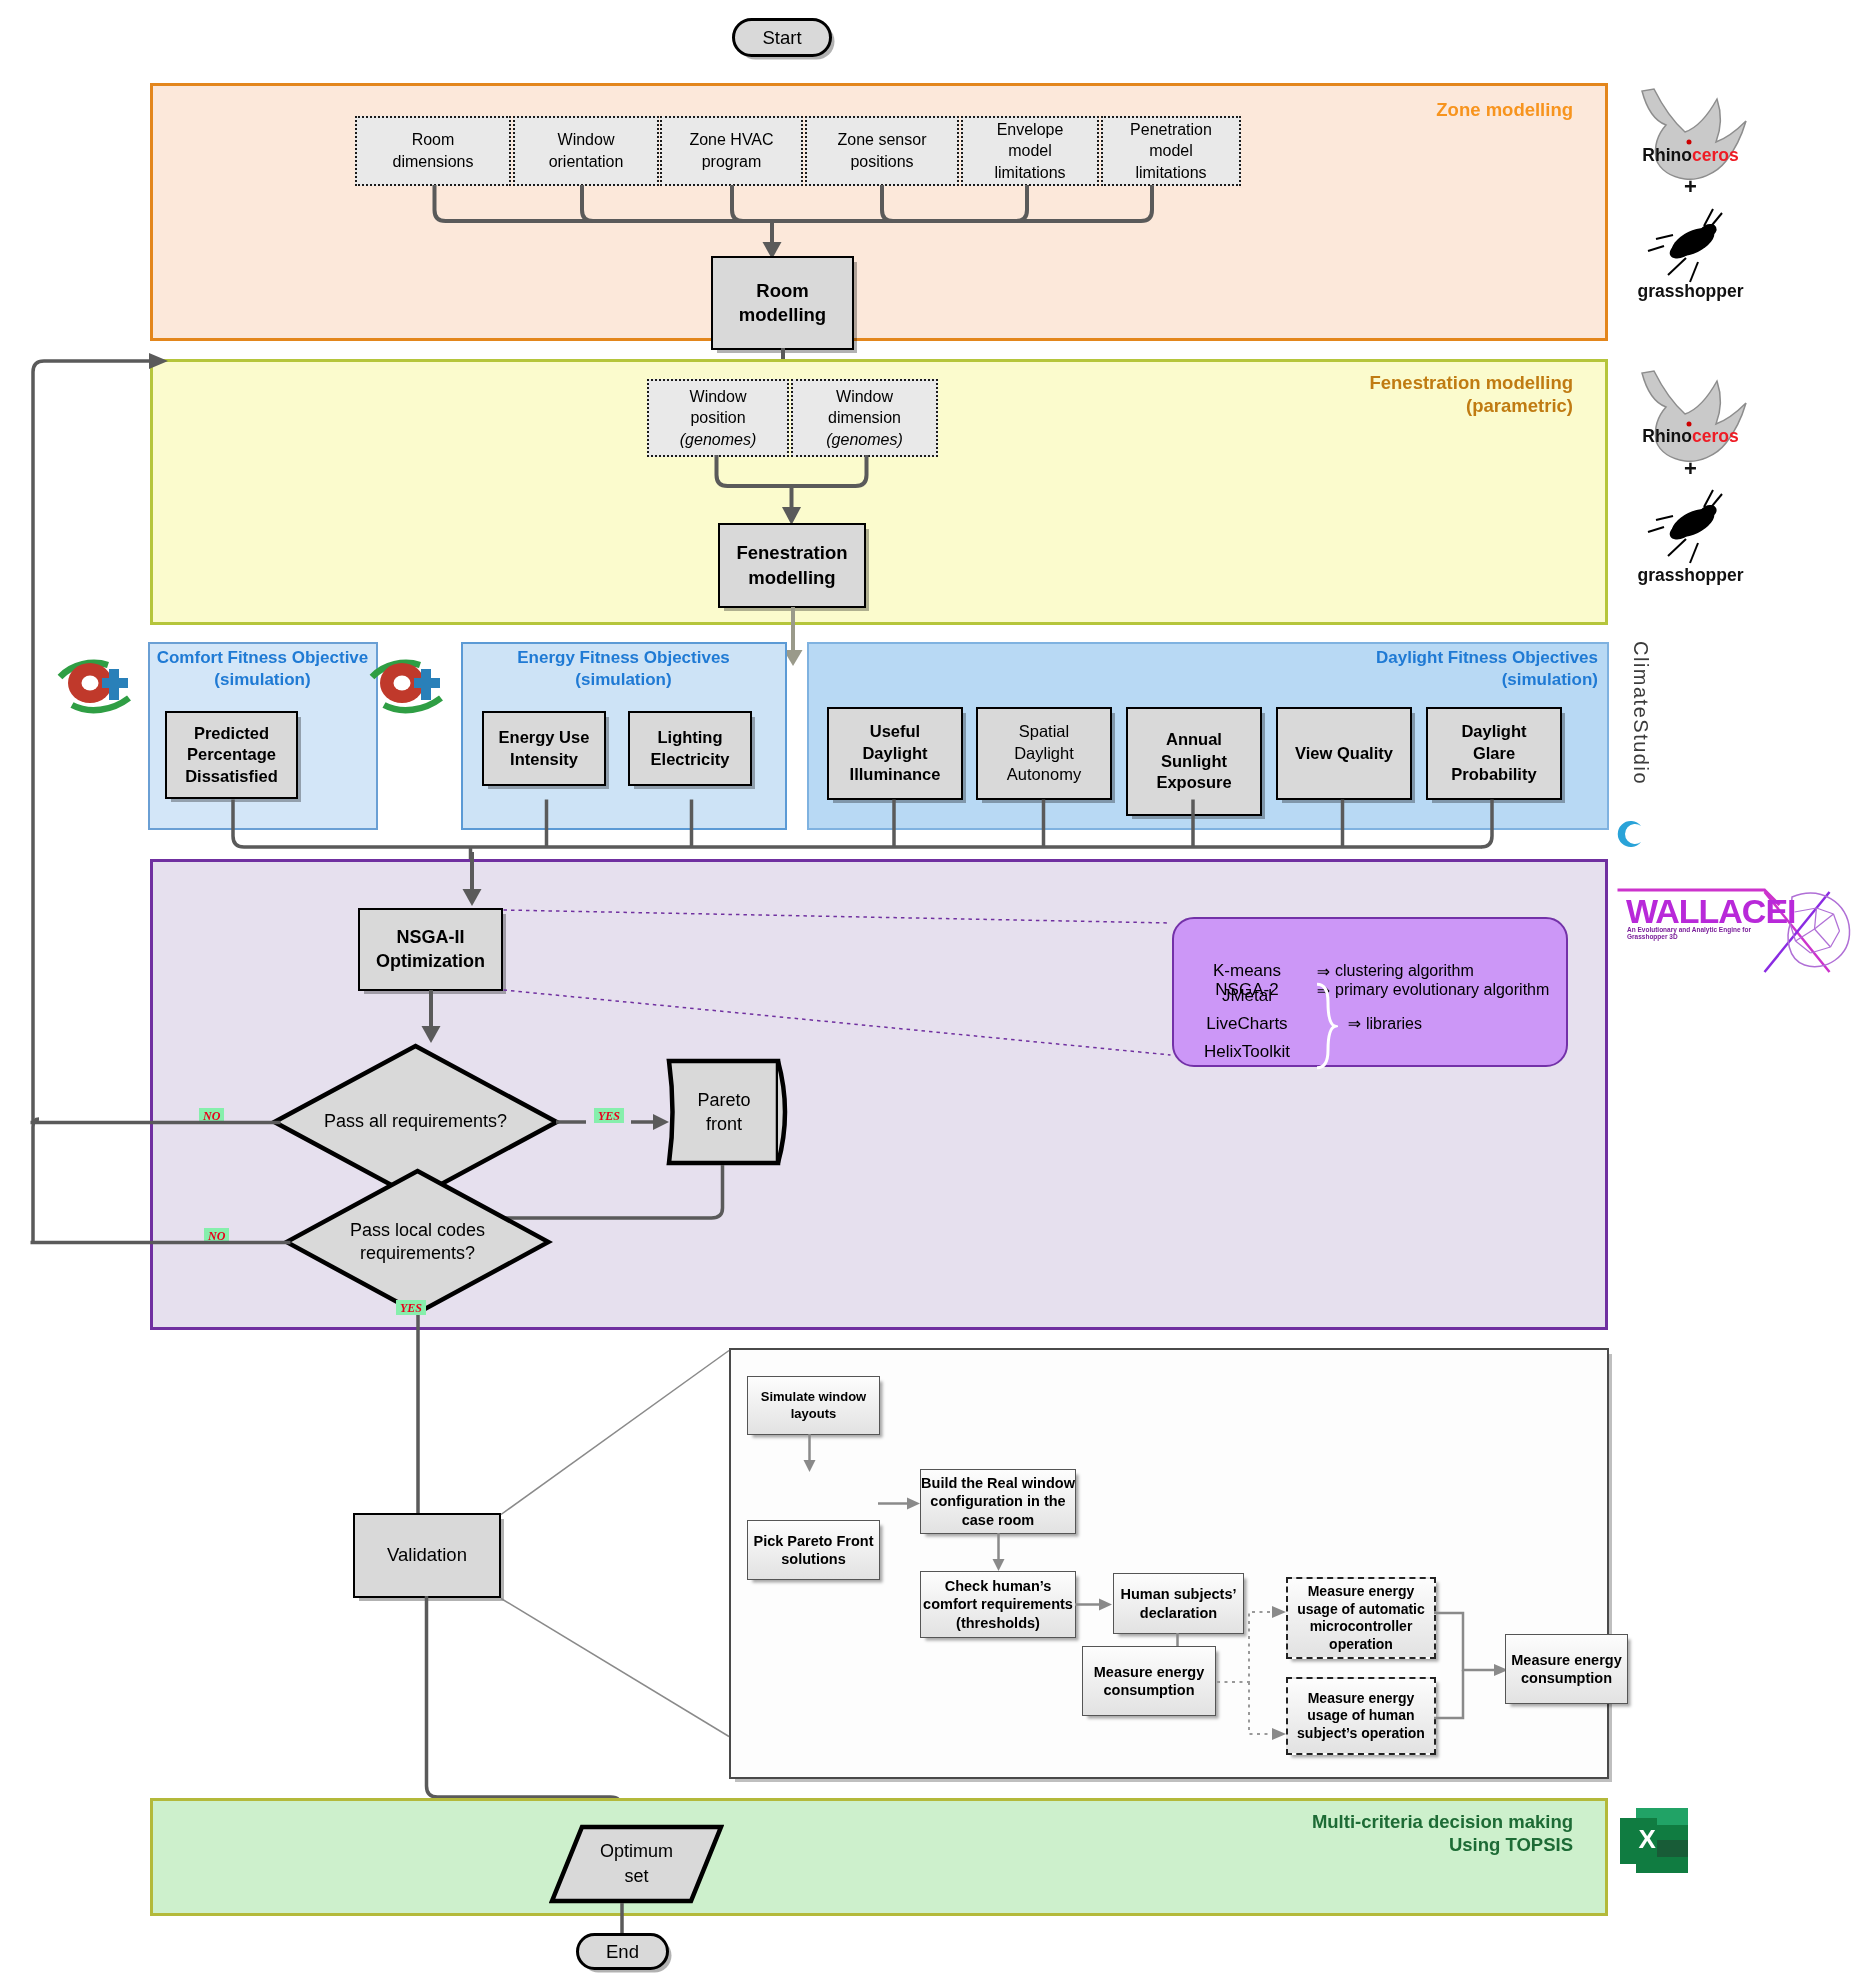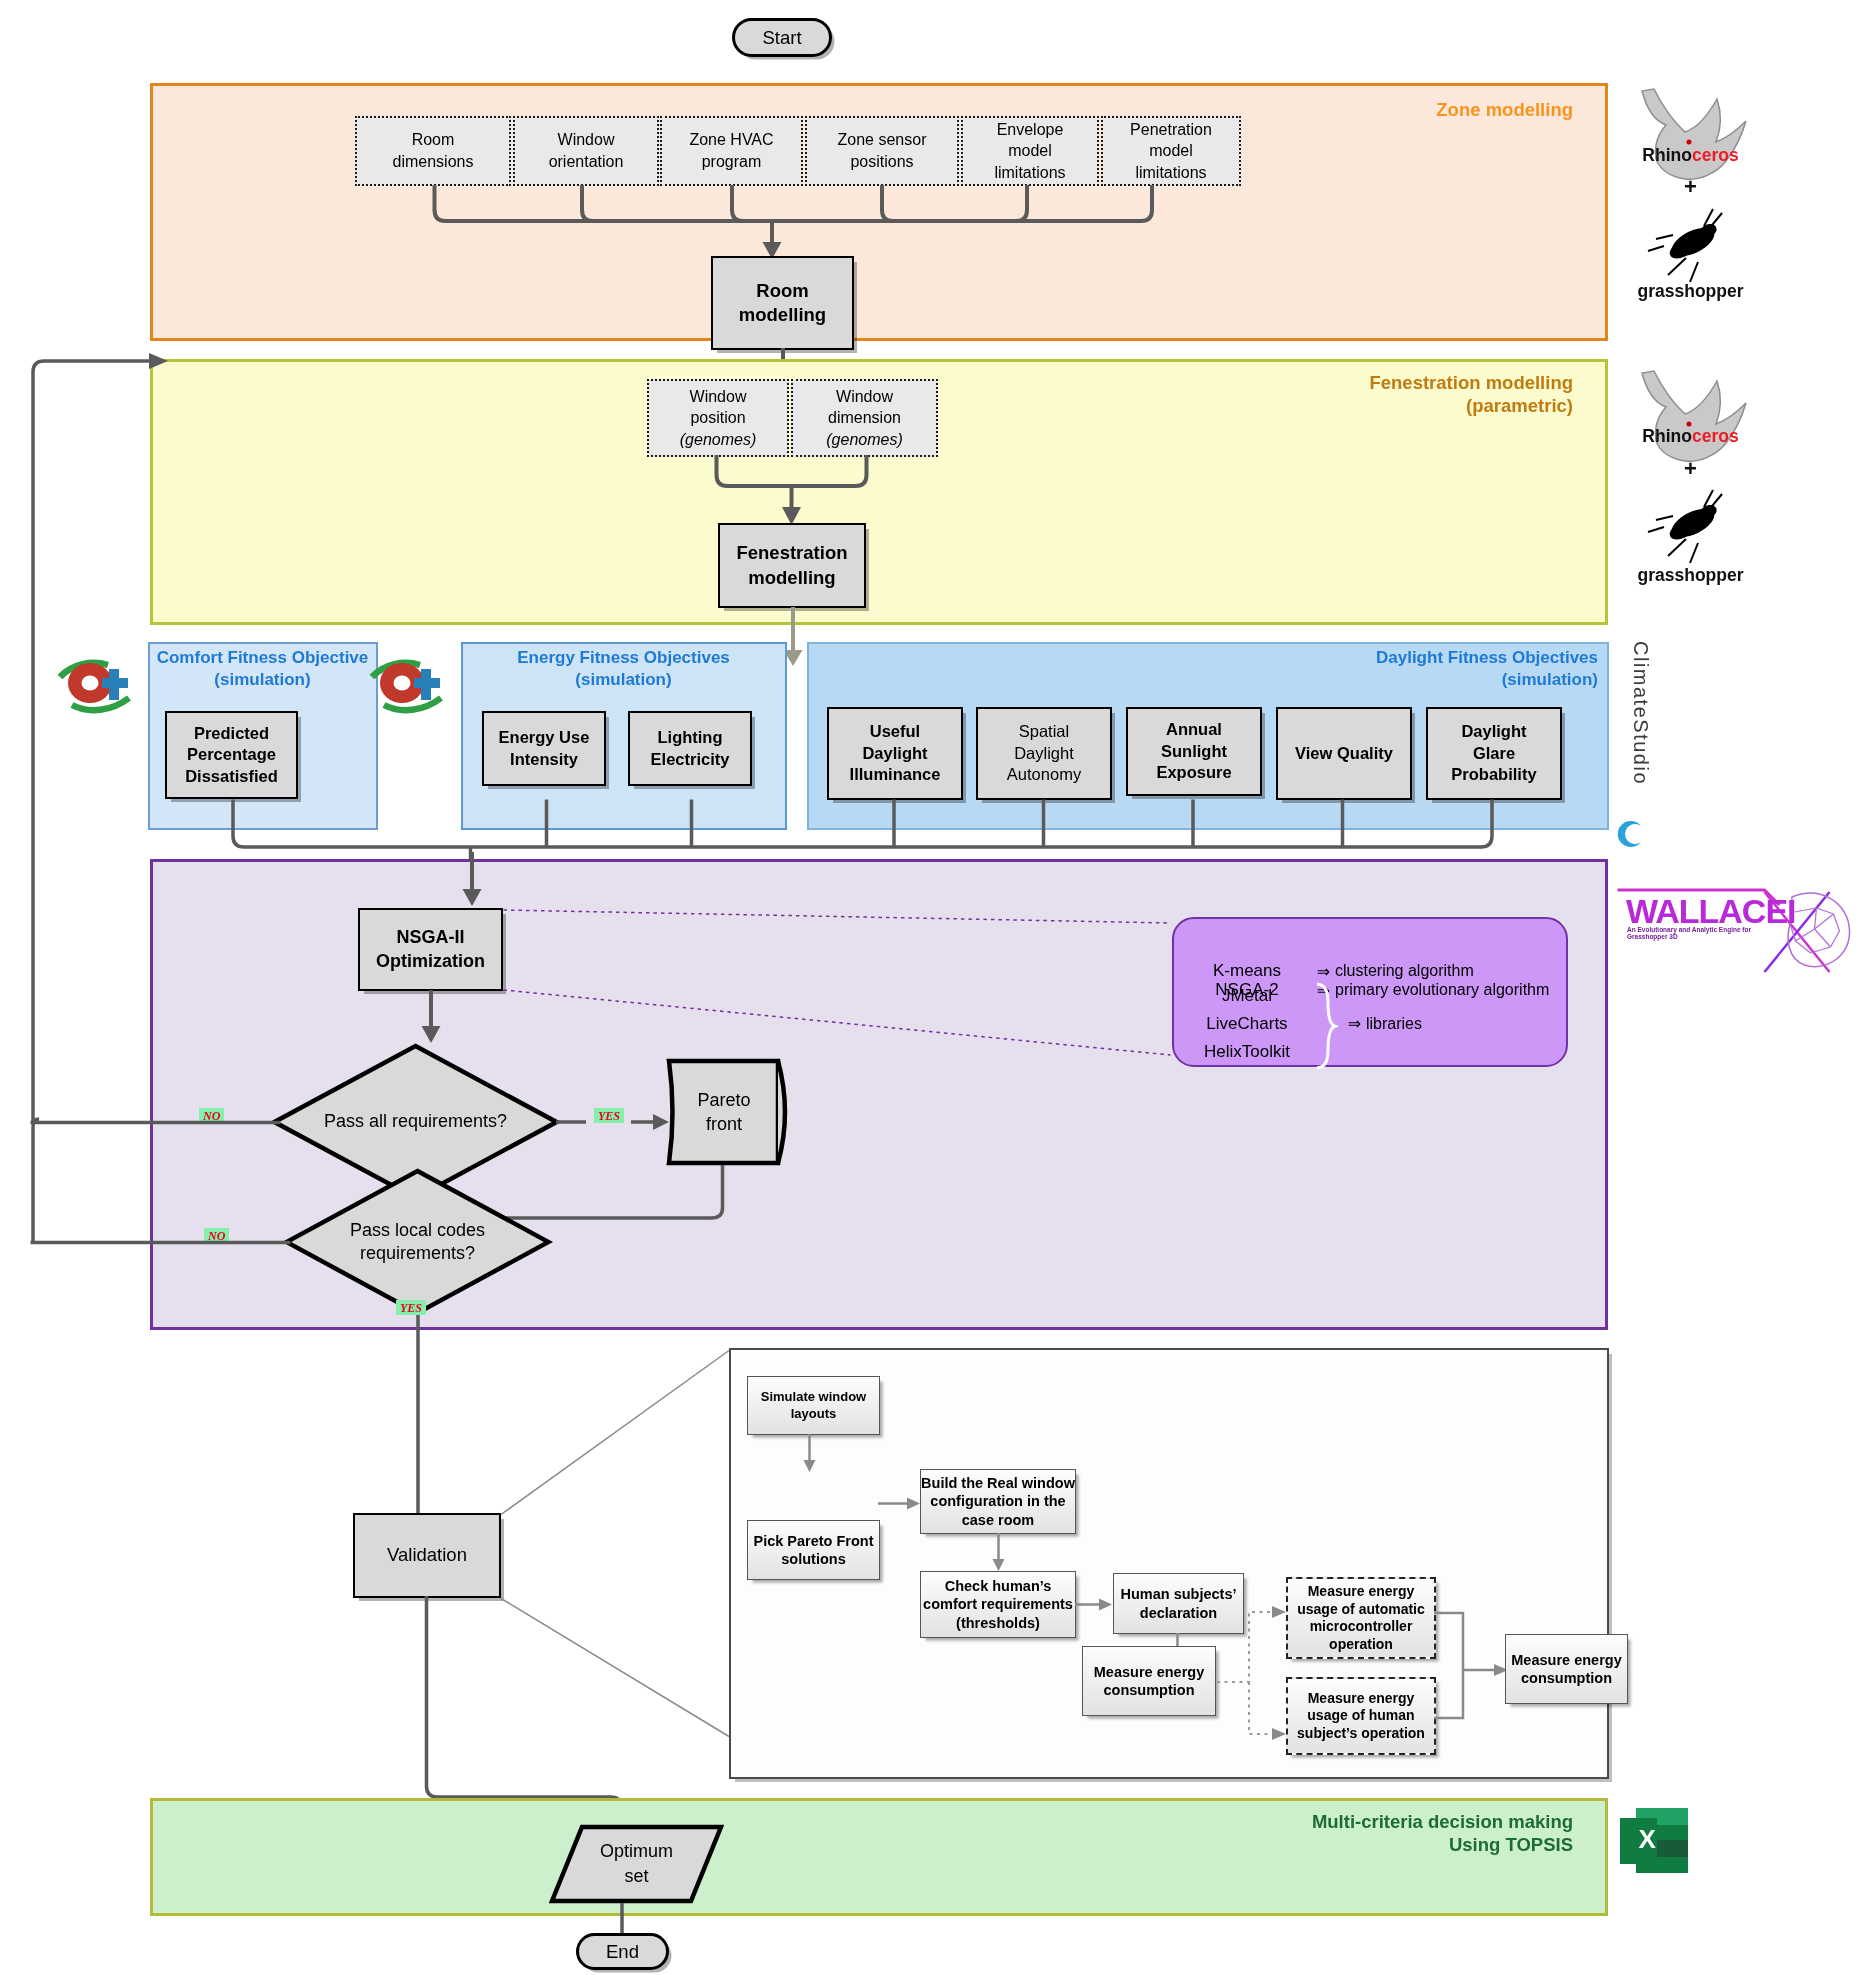--- a/index.html
+++ b/index.html
@@ -263,21 +263,21 @@
     <div>(simulation)</div>
   </div>
   <div class="node" style="left:827px;top:707px;width:136px;height:93px;font-size:16.5px;font-weight:bold;white-space:pre-line;">
     <span>Useful
 Daylight
 Illuminance</span></div>
   <div class="node" style="left:976px;top:707px;width:136px;height:93px;font-size:16.5px;font-weight:normal;white-space:pre-line;">
     <span>Spatial
 Daylight
 Autonomy</span></div>
-  <div class="node" style="left:1126px;top:707px;width:136px;height:89px;font-size:16.5px;font-weight:bold;white-space:pre-line;">
+  <div class="node" style="left:1126px;top:707px;width:136px;height:109px;font-size:16.5px;font-weight:bold;white-space:pre-line;">
     <span>Annual
 Sunlight
 Exposure</span></div>
   <div class="node" style="left:1276px;top:707px;width:136px;height:93px;font-size:16.5px;font-weight:bold;white-space:pre-line;">
     <span>View Quality</span></div>
   <div class="node" style="left:1426px;top:707px;width:136px;height:93px;font-size:16.5px;font-weight:bold;white-space:pre-line;">
     <span>Daylight
 Glare
 Probability</span></div>
 

